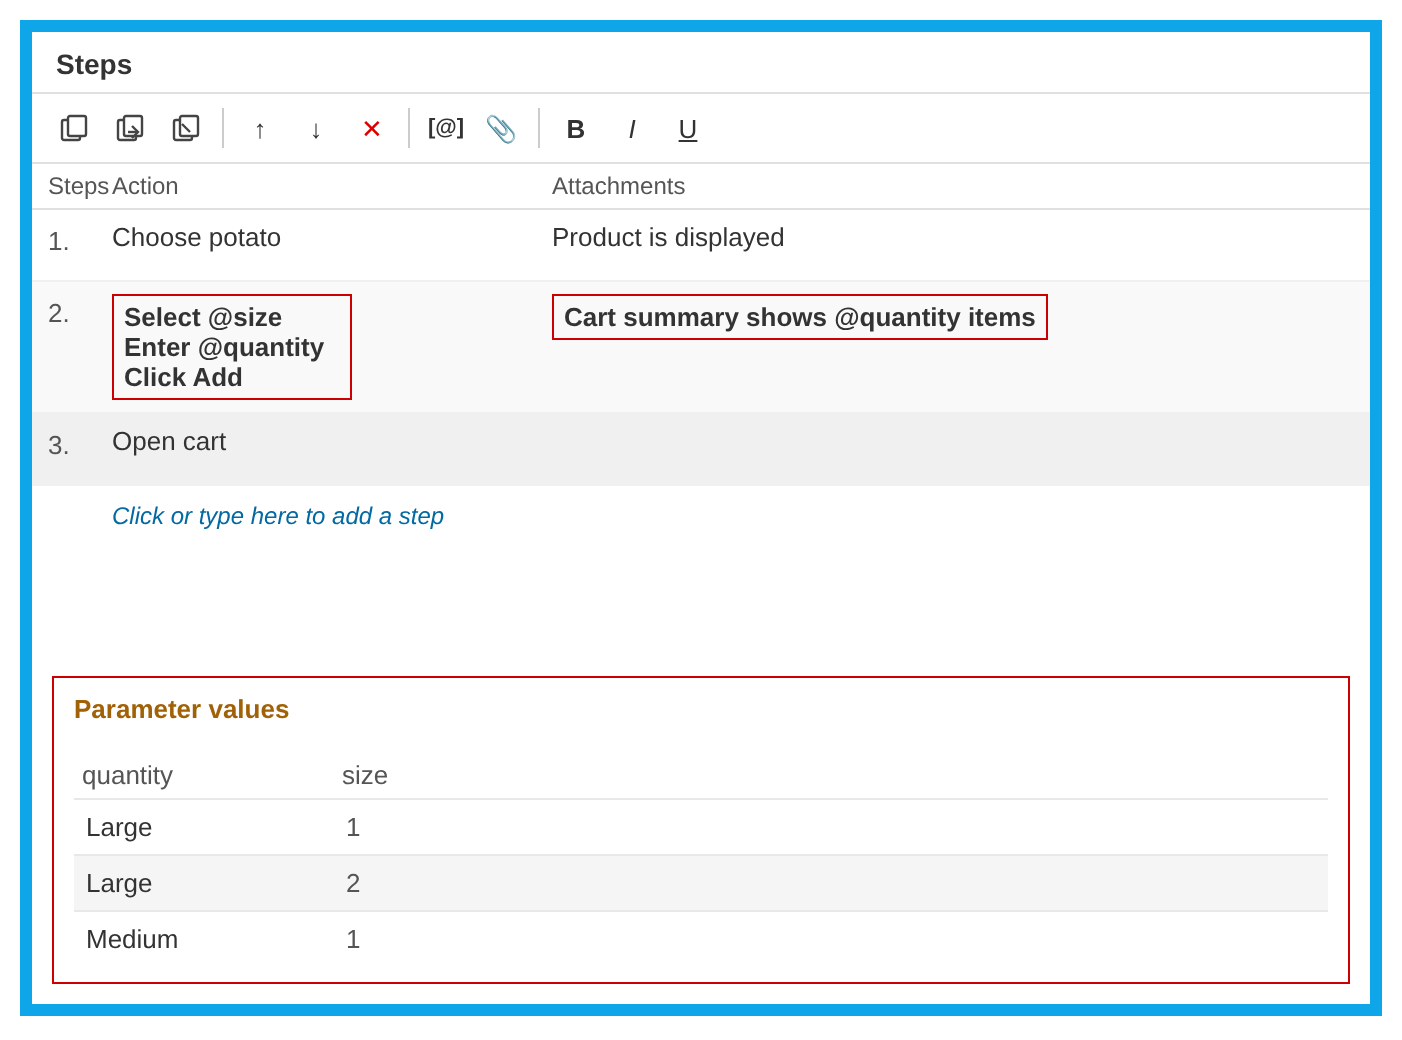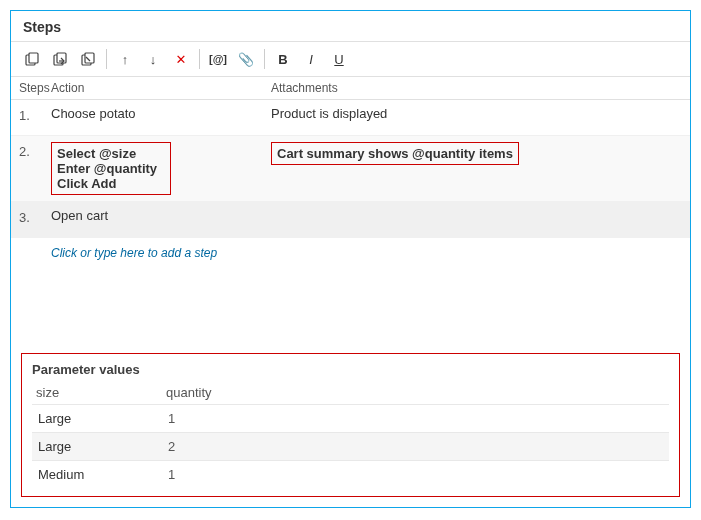--- a/index.html
+++ b/index.html
@@ -7,21 +7,21 @@
       font-family: 'Segoe UI', Arial, sans-serif;
       font-size: 13px;
       background: #fff;
       color: #333;
       width: 701px;
       height: 520px;
       overflow: hidden;
     }
 
     .container {
-      border: 1px solid #0ea5e9;
+      border: 6px solid #0ea5e9;
       margin: 10px;
       height: 498px;
       display: flex;
       flex-direction: column;
     }
 
     .section-title {
       font-size: 14px;
       font-weight: 600;
       padding: 8px 12px 6px;
@@ -109,24 +109,24 @@
     }
 
     
     .param-section {
       border: 1.5px solid #cc0000;
       margin: 8px 10px 10px;
       padding: 8px 10px;
     }
 
     .param-title {
-      color: #404040;
+      color: #a16207;
       font-weight: 600;
       font-size: 13px;
-      margin-bottom: 6px;
+      margin-bottom: 16px;
     }
 
     .param-links {
       display: flex;
       align-items: center;
       margin-bottom: 8px;
       font-size: 12px;
     }
 
     .param-link {
@@ -254,22 +254,22 @@
     <div class="add-step">
       <span>Click or type here to add a step</span>
     </div>
   </div>
 
   <div class="param-section">
     <div class="param-title">Parameter values</div>
 
 
     <div class="param-table-header">
+      <span>quantity</span>
       <span>size</span>
-      <span>quantity</span>
     </div>
 
     <div class="param-row">
       <div class="param-cell">Large</div>
       <div class="param-cell-value">1</div>
     </div>
     <div class="param-row">
       <div class="param-cell">Large</div>
       <div class="param-cell-value">2</div>
     </div>

